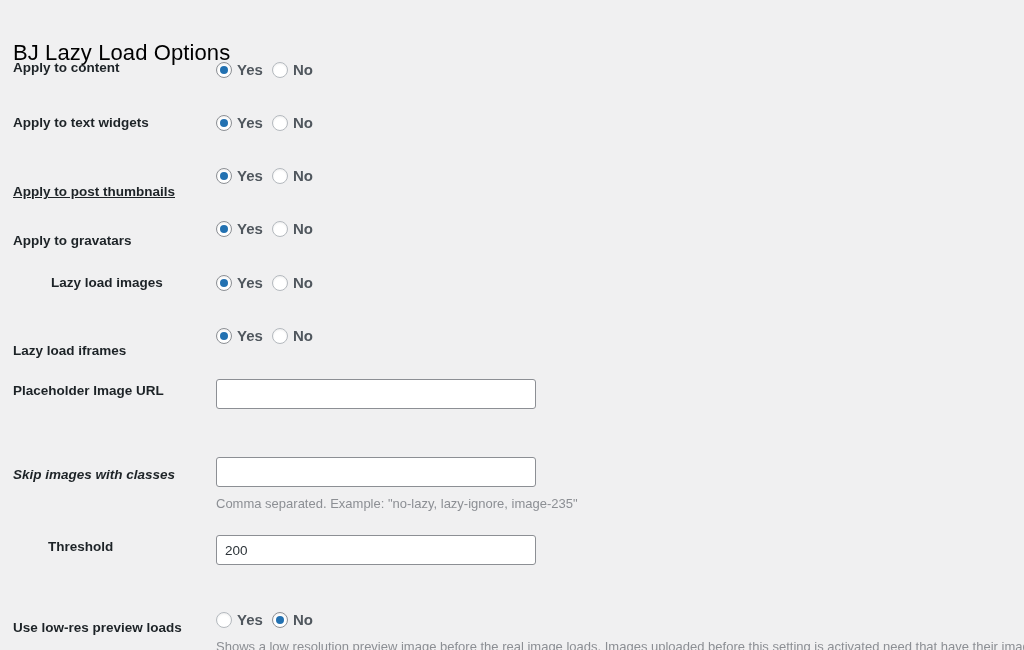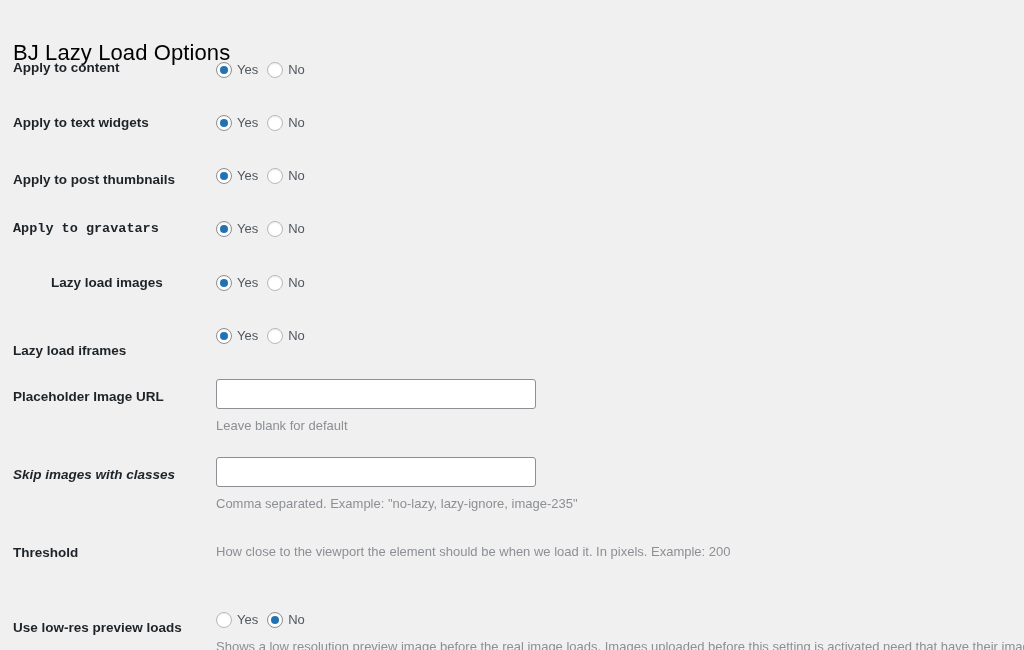--- a/index.html
+++ b/index.html
@@ -94,25 +94,26 @@
     left: 50%;
     top: 50%;
     width: 8px;
     height: 8px;
     margin-left: -4px;
     margin-top: -4px;
     border-radius: 50%;
     background: #2271b1;
   }
   .radio-text {
-    font-size: 13px;
+    font-size: 15px;
     color: #50575e;
     margin-left: 5px;
     line-height: 16px;
     white-space: nowrap;
+    font-weight: bold;
   }
 
   
   .text-input {
     width: 320px;
     height: 30px;
     box-sizing: border-box;
     border: 1px solid #8c8f94;
     border-radius: 3px;
     background: #fff;
@@ -167,36 +168,36 @@
               <span class="radio-text">Yes</span>
             </label>
             <label class="radio-opt">
               <span class="radio"></span>
               <span class="radio-text">No</span>
             </label>
           </div>
         </div>
       </div>
       <div class="form-row" style="position: absolute; top: 114px; left: 0px; right: 0px;">
-        <div class="row-label" style="top: 6px;">Apply to post thumbnails</div>
+        <div class="row-label" style="top: 18px; text-decoration: underline;">Apply to post thumbnails</div>
         <div class="row-field">
           <div class="radio-group">
             <label class="radio-opt">
               <span class="radio checked"></span>
               <span class="radio-text">Yes</span>
             </label>
             <label class="radio-opt">
               <span class="radio"></span>
               <span class="radio-text">No</span>
             </label>
           </div>
         </div>
       </div>
       <div class="form-row" style="position: absolute; top: 167px; left: 0px; right: 0px;">
-        <div class="row-label" style="top: 2px; font-family: Liberation Mono, monospace;">Apply to gravatars</div>
+        <div class="row-label" style="top: 14px;">Apply to gravatars</div>
         <div class="row-field">
           <div class="radio-group">
             <label class="radio-opt">
               <span class="radio checked"></span>
               <span class="radio-text">Yes</span>
             </label>
             <label class="radio-opt">
               <span class="radio"></span>
               <span class="radio-text">No</span>
             </label>
@@ -227,37 +228,36 @@
               <span class="radio-text">Yes</span>
             </label>
             <label class="radio-opt">
               <span class="radio"></span>
               <span class="radio-text">No</span>
             </label>
           </div>
         </div>
       </div>
       <div class="form-row" style="position: absolute; top: 327px; left: 0px; right: 0px;">
-        <div class="row-label" style="top: 10px;">Placeholder Image URL</div>
+        <div class="row-label" style="top: 4px;">Placeholder Image URL</div>
         <div class="row-field">
           <input type="text" class="text-input" placeholder="" style="">
-          <div class="description">Leave blank for default</div>
         </div>
       </div>
       <div class="form-row" style="position: absolute; top: 405px; left: 0px; right: 0px;">
         <div class="row-label" style="top: 10px; font-style: italic;">Skip images with classes</div>
         <div class="row-field">
           <input type="text" class="text-input" placeholder="" style="">
           <div class="description">Comma separated. Example: "no-lazy, lazy-ignore, image-235"</div>
         </div>
       </div>
       <div class="form-row" style="position: absolute; top: 483px; left: 0px; right: 0px;">
-        <div class="row-label" style="top: 10px;">Threshold</div>
-        <div class="row-field">
-          <div class="description">How close to the viewport the element should be when we load it. In pixels. Example: 200</div>
+        <div class="row-label" style="top: 4px; margin-left: 35px;">Threshold</div>
+        <div class="row-field">
+          <input type="text" class="text-input" placeholder="" value="200" style="">
         </div>
       </div>
       <div class="form-row" style="position: absolute; top: 558px; left: 0px; right: 0px;">
         <div class="row-label" style="top: 10px;">Use low-res preview loads</div>
         <div class="row-field">
           <div class="radio-group">
             <label class="radio-opt">
               <span class="radio"></span>
               <span class="radio-text">Yes</span>
             </label>

